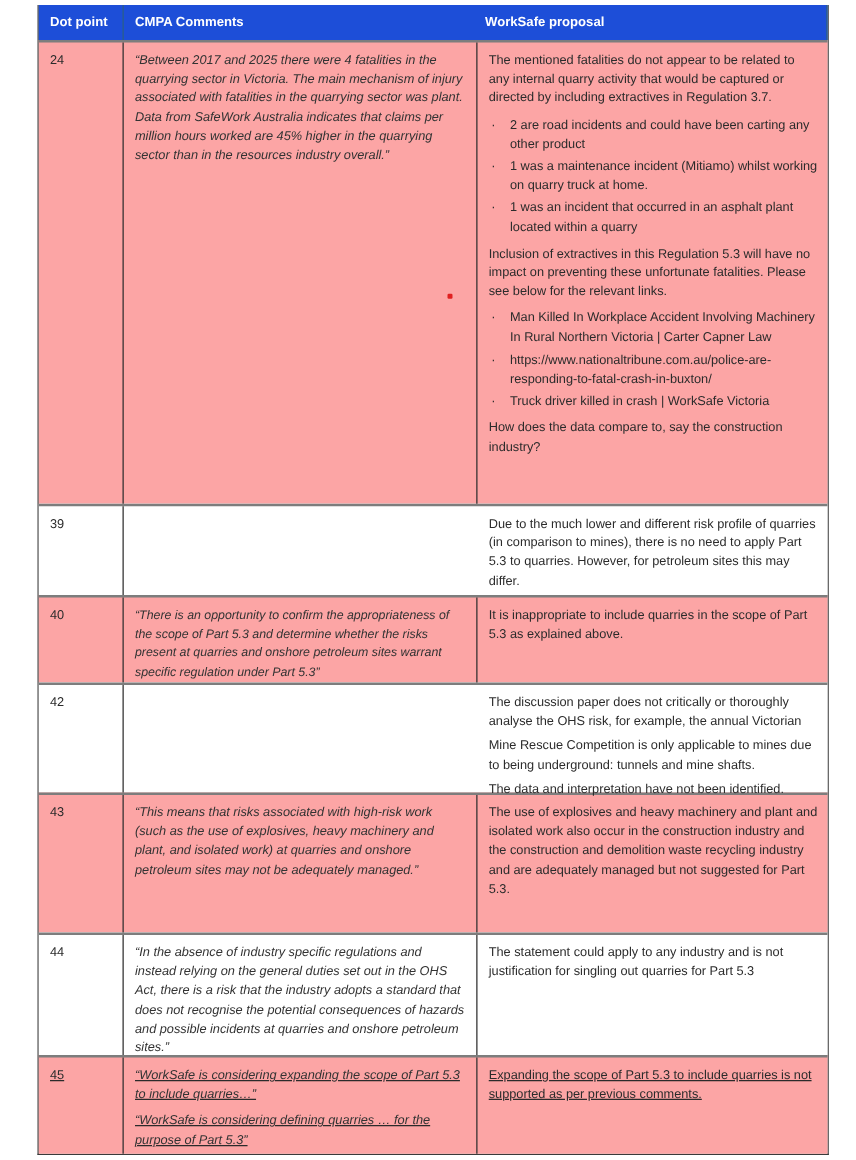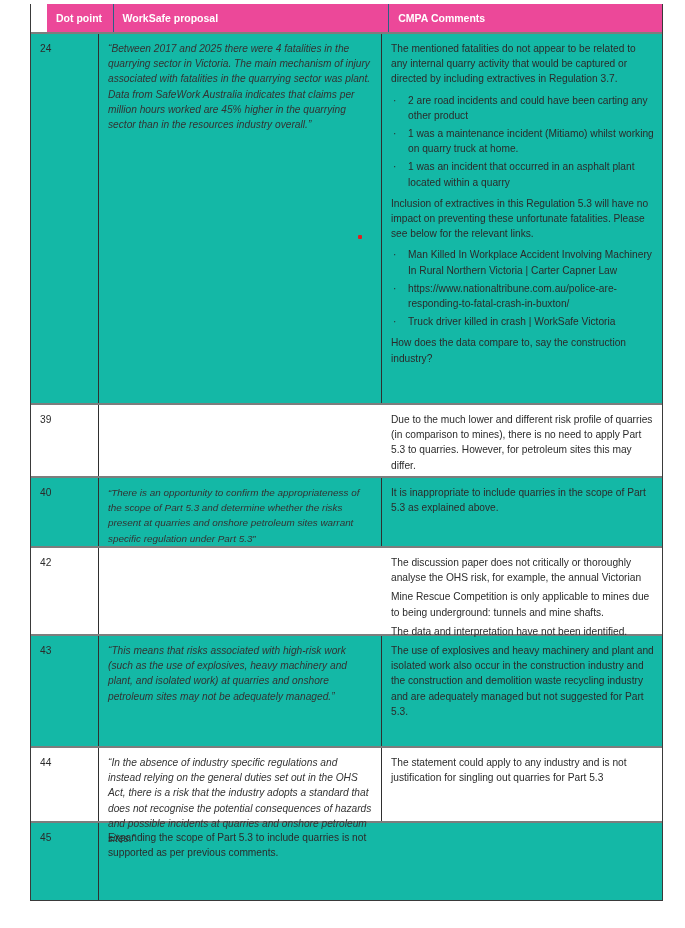--- a/index.html
+++ b/index.html
@@ -8,22 +8,22 @@
 
   .table {
     position: absolute;
     left: 30px; top: 4px;
     width: 633px;
     border-left: 1px solid #3a3a3a;
     border-right: 1px solid #3a3a3a;
     border-bottom: 1.5px solid #3a3a3a;
   }
   .row { display: flex; border-top: 2px solid #7d7d7d; }
-  .row.header { border-top: none; background: #ec4899; height: 28px; margin-left: 16px; }
-  .row.shaded { background: #14b8a6; }
+  .row.header { border-top: none; background: #1d4ed8; height: 28px; }
+  .row.shaded { background: #fca5a5; }
   .row.white { background: #ffffff; justify-content: space-between; }
 
   .cell { padding: 7px 8px 6px 9px; font-size: 10.2px; line-height: 15.2px; }
   .c1 { width: 68px; border-right: 1.3px solid #2f2f2f; }
   .c2 { width: 283px; border-right: 1.3px solid #2f2f2f; }
   .c3 { width: 280px; }
 
   .header .cell { color: #ffffff; font-weight: bold; font-size: 10.5px; padding-top: 7px; }
   .header .c1, .header .c2 { border-right: 1.3px solid #2b5f86; }
 
@@ -42,22 +42,22 @@
     width: 4px; height: 4px; background: #e02020; border-radius: 1px;
   }
 </style>
 </head>
 <body>
 
 <div class="table">
 
   <div class="row header">
     <div class="cell c1">Dot point</div>
+    <div class="cell c3">CMPA Comments</div>
     <div class="cell c2">WorkSafe proposal</div>
-    <div class="cell c3">CMPA Comments</div>
   </div>
 
   <div class="row shaded" style="height:371px;">
     <div class="cell c1">24</div>
     <div class="cell c2 quote">
       <p>“Between 2017 and 2025 there were 4 fatalities in the quarrying sector in Victoria. The main mechanism of injury associated with fatalities in the quarrying sector was plant. Data from SafeWork Australia indicates that claims per million hours worked are 45% higher in the quarrying sector than in the resources industry overall.”</p>
     </div>
     <div class="cell c3 comment">
       <p>The mentioned fatalities do not appear to be related to any internal quarry activity that would be captured or directed by including extractives in Regulation 3.7.</p>
       <ul>
@@ -104,32 +104,36 @@
   <div class="row shaded" style="height:112px;">
     <div class="cell c1">43</div>
     <div class="cell c2 quote">
       <p style="padding-right:20px;">“This means that risks associated with high-risk work (such as the use of explosives, heavy machinery and plant, and isolated work) at quarries and onshore petroleum sites may not be adequately managed.”</p>
     </div>
     <div class="cell c3 comment">
       <p>The use of explosives and heavy machinery and plant and isolated work also occur in the construction industry and the construction and demolition waste recycling industry and are adequately managed but not suggested for Part 5.3.</p>
     </div>
   </div>
 
-  <div class="row white" style="height:75px;">
+  <div class="row white" style="height:98px;">
     <div class="cell c1">44</div>
     <div class="cell c2 quote">
       <p>“In the absence of industry specific regulations and instead relying on the general duties set out in the OHS Act, there is a risk that the industry adopts a standard that does not recognise the potential consequences of hazards and possible incidents at quarries and onshore petroleum sites.”</p>
     </div>
     <div class="cell c3 comment">
       <p>The statement could apply to any industry and is not justification for singling out quarries for Part 5.3</p>
     </div>
   </div>
 
-  <div class="row shaded" style="height:79px;">
+  <div class="row shaded" style="height:79px;text-decoration:underline;">
     <div class="cell c1">45</div>
+    <div class="cell c2 quote">
+      <p>“WorkSafe is considering expanding the scope of Part 5.3 to include quarries…”</p>
+      <p>“WorkSafe is considering defining quarries … for the purpose of Part 5.3”</p>
+    </div>
     <div class="cell c3 comment">
       <p>Expanding the scope of Part 5.3 to include quarries is not supported as per previous comments.</p>
     </div>
   </div>
 
 </div>
 
 <div class="red-dot"></div>
 
 </body></html>

